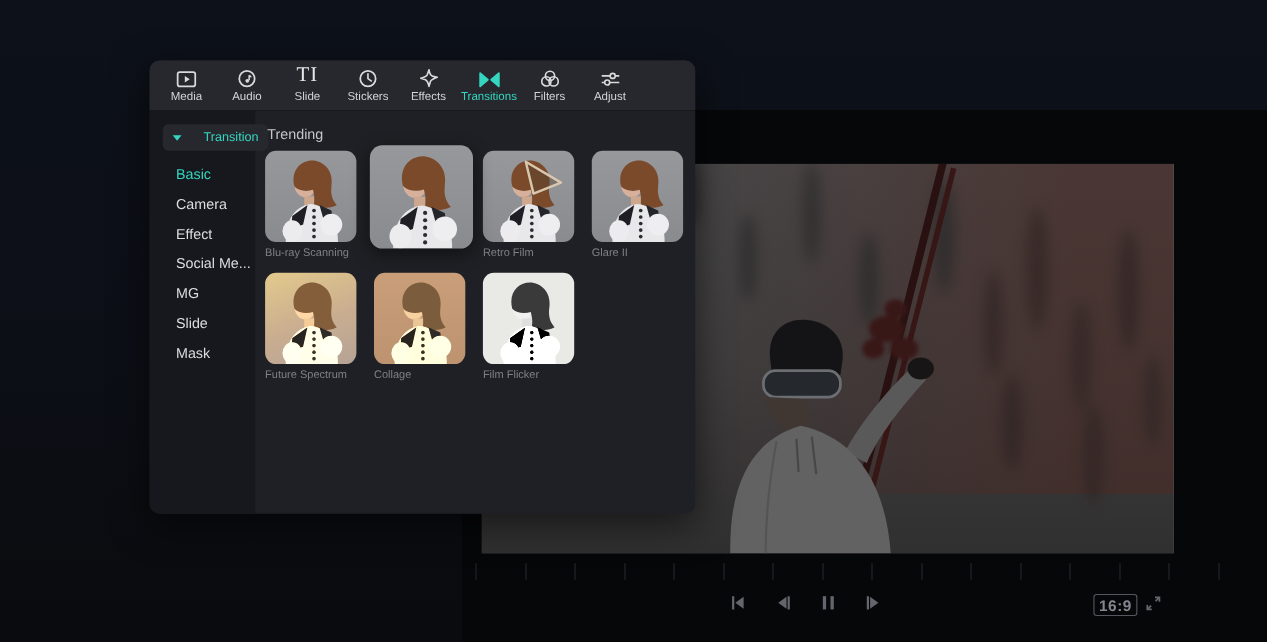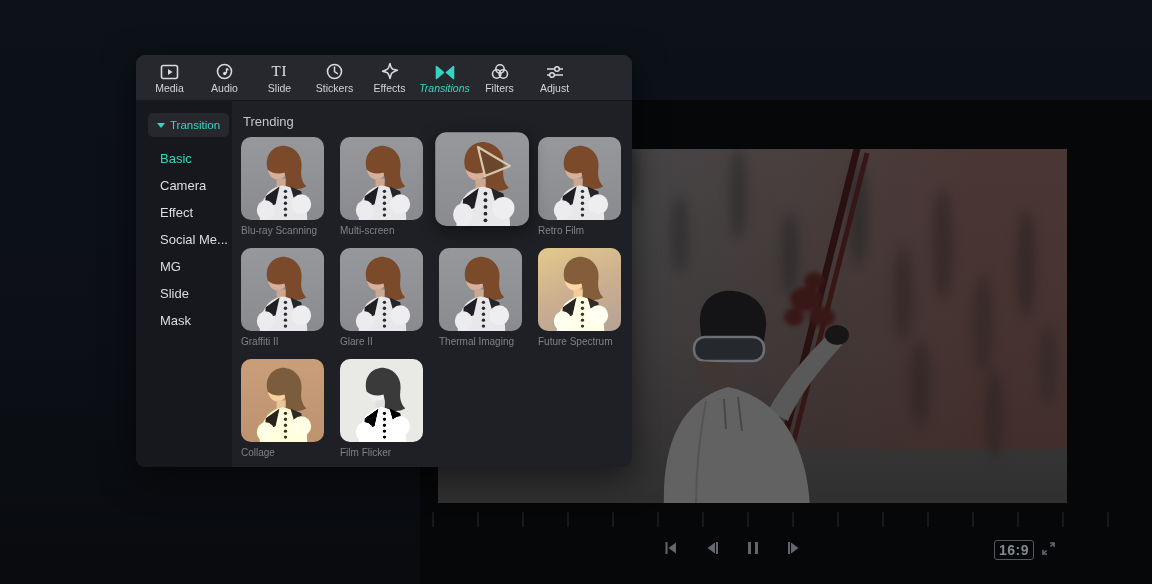--- a/index.html
+++ b/index.html
@@ -22,29 +22,29 @@
   .fs-btn{position:absolute;left:621px;top:441px;width:16px;height:16px;}
 
   
   .panel{position:absolute;left:136px;top:55px;width:496px;height:412px;border-radius:9px;
     background:#1e2025;box-shadow:0 10px 34px rgba(0,0,0,.55);}
   .toolbar{height:45px;border-radius:9px 9px 0 0;background:#26282d;border-bottom:1px solid #17181b;
     display:flex;align-items:center;padding-left:6px;}
   .tab{width:55px;display:flex;flex-direction:column;align-items:center;gap:2px;cursor:pointer;}
   .tab .t-icon{height:18px;display:flex;align-items:flex-end;}
   .tab .t-label{font-size:10.5px;color:#d2d4d7;white-space:nowrap;}
-  .tab[data-active="true"] .t-label{color:#35d6c0;font-style:italic;}
+  .tab[data-active="true"] .t-label{color:#35d6c0;}
   .tab svg .stk{stroke:#d8dadc;}
   .tab[data-active="true"] svg .stk{stroke:#35d6c0;}
   .tab[data-active="true"] svg .fil{fill:#35d6c0;}
-  .t-serif{font-family:"Liberation Serif","DejaVu Serif",serif;font-size:15px;color:#e3e5e7;letter-spacing:1px;}
+  .t-serif{font-family:"Liberation Serif","DejaVu Serif",serif;font-size:19px;color:#e3e5e7;letter-spacing:1px;}
 
   .panel-body{display:flex;height:366px;}
   .sidebar{width:96px;background:#17181d;border-radius:0 0 0 9px;padding-top:12px;box-sizing:border-box;}
-  .sb-dropdown{margin-left:12px;display:inline-flex;align-items:center;gap:5px;background:#26282e;
+  .sb-dropdown{margin-left:12px;display:inline-flex;align-items:center;gap:20px;background:#26282e;
     border-radius:5px;padding:6px 9px;cursor:pointer;}
   .sb-dropdown .caret{width:0;height:0;border-left:4px solid transparent;border-right:4px solid transparent;
     border-top:5px solid #35d6c0;}
   .sb-dropdown .dd-label{color:#35d6c0;font-size:11.5px;}
   .sb-list{list-style:none;margin:14px 0 0 0;padding:0 0 0 24px;}
   .sb-item{color:#dcdee1;font-size:13px;height:27px;cursor:pointer;}
   .sb-item[data-active="true"]{color:#35d6c0;}
 
   .content{flex:1;padding:11px 0 0 9px;border-radius:0 0 9px 0;overflow:hidden;}
   .section-title{color:#c3c6c9;font-size:13px;margin:2px 0 8px 2px;}
@@ -295,67 +295,43 @@
         <div class="grid">
 
           <div class="card" data-variant="normal" data-state="default">
             <div class="thumb">
                 <svg viewBox="0 0 84 84">
                   <use href="#person-glyph"></use>
                 </svg>
               </div>
             <div class="card-label">Blu-ray Scanning</div>
           </div>
+          <div class="card" data-variant="normal" data-state="hovered">
+            <div class="thumb">
+                <svg viewBox="0 0 84 84">
+                  <use href="#person-glyph"></use>
+                </svg>
+              </div>
+            <div class="card-label"></div>
+          </div>
           <div class="card" data-variant="normal" data-state="default">
             <div class="thumb">
                 <svg viewBox="0 0 84 84">
                   <use href="#person-glyph"></use>
                 </svg>
               </div>
-            <div class="card-label">Multi-screen</div>
-          </div>
-          <div class="card" data-variant="normal" data-state="hovered">
-            <div class="thumb">
-                <svg viewBox="0 0 84 84">
-                  <use href="#person-glyph"></use>
-                </svg>
-              </div>
-            <div class="card-label"></div>
+            <div class="card-label">Retro Film</div>
           </div>
           <div class="card" data-variant="normal" data-state="default">
             <div class="thumb">
                 <svg viewBox="0 0 84 84">
                   <use href="#person-glyph"></use>
                 </svg>
               </div>
-            <div class="card-label">Retro Film</div>
-          </div>
-          <div class="card" data-variant="normal" data-state="default">
-            <div class="thumb">
-                <svg viewBox="0 0 84 84">
-                  <use href="#person-glyph"></use>
-                </svg>
-              </div>
-            <div class="card-label">Graffiti II</div>
-          </div>
-          <div class="card" data-variant="normal" data-state="default">
-            <div class="thumb">
-                <svg viewBox="0 0 84 84">
-                  <use href="#person-glyph"></use>
-                </svg>
-              </div>
             <div class="card-label">Glare II</div>
-          </div>
-          <div class="card" data-variant="normal" data-state="default">
-            <div class="thumb">
-                <svg viewBox="0 0 84 84">
-                  <use href="#person-glyph"></use>
-                </svg>
-              </div>
-            <div class="card-label">Thermal Imaging</div>
           </div>
           <div class="card" data-variant="warm" data-state="default">
             <div class="thumb">
                 <svg viewBox="0 0 84 84">
                   <use href="#person-glyph"></use>
                 </svg>
               </div>
             <div class="card-label">Future Spectrum</div>
           </div>
           <div class="card" data-variant="collage" data-state="default">

